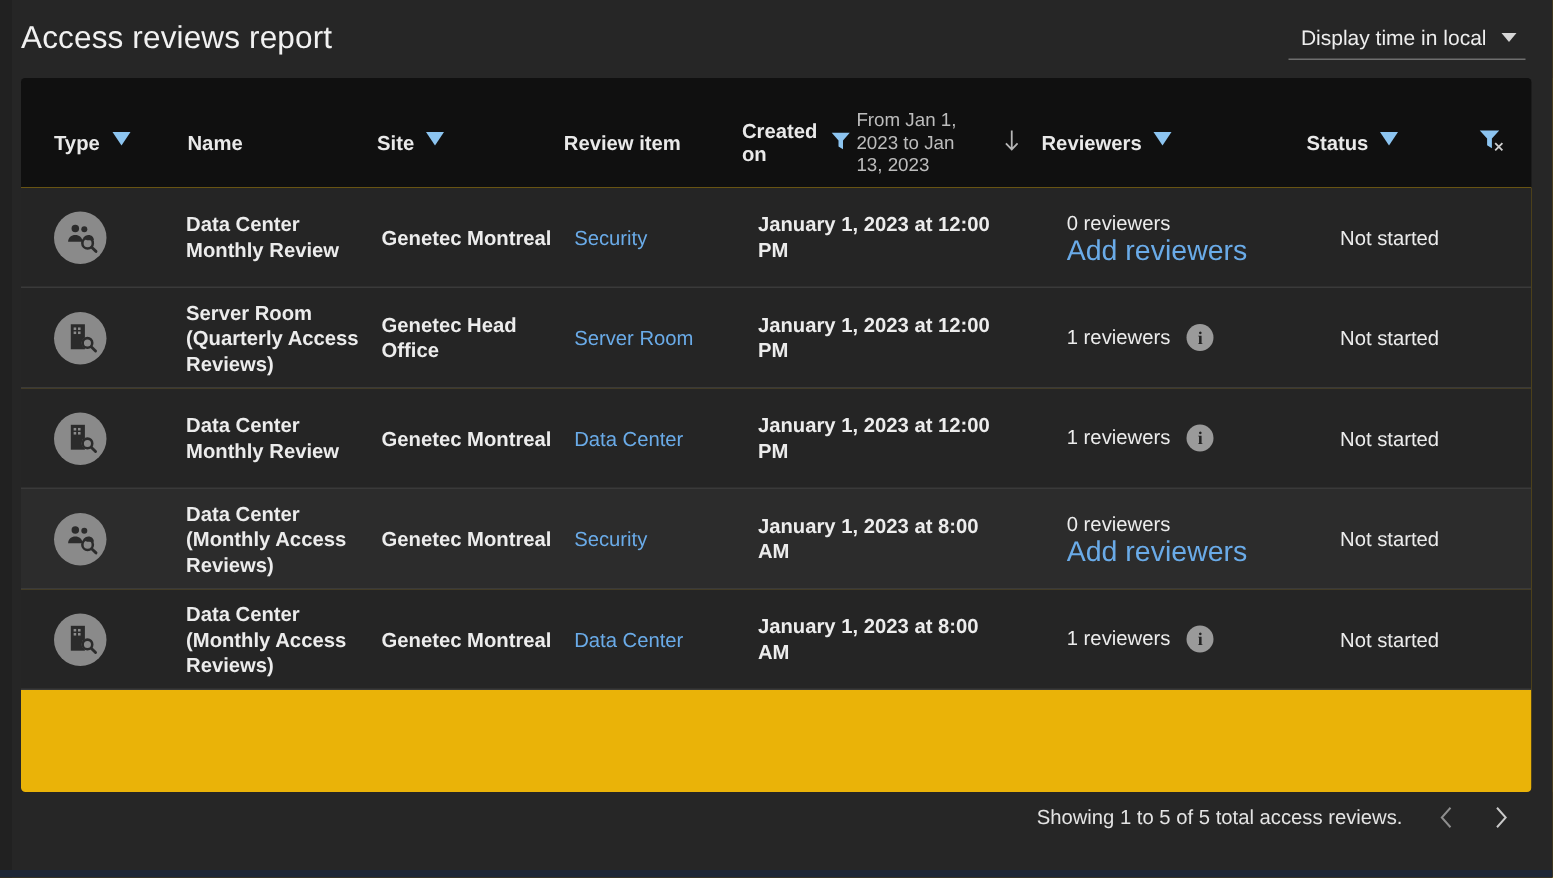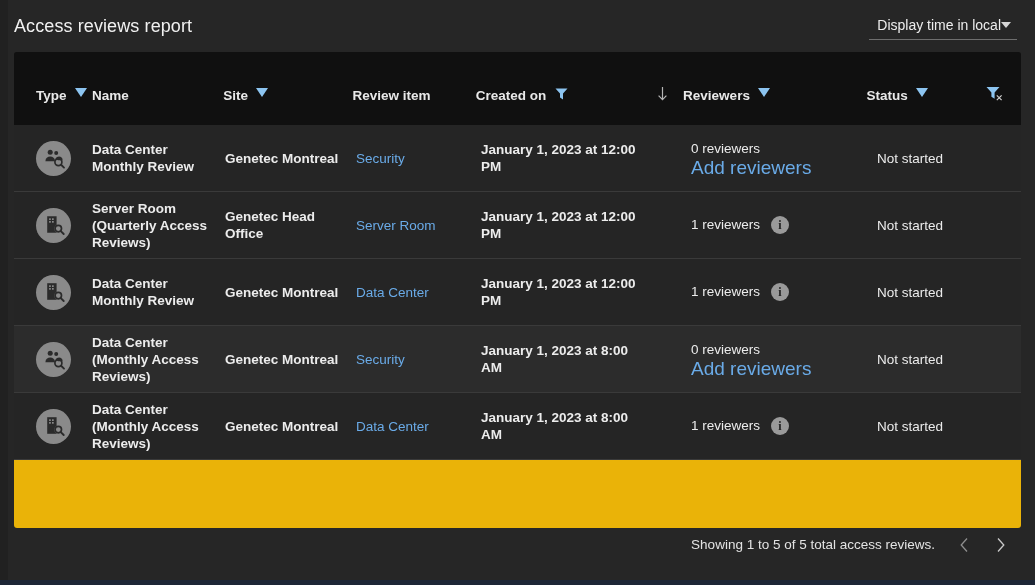--- a/index.html
+++ b/index.html
@@ -31,29 +31,29 @@
   .titlebar {
     height: 52px;
     flex: 0 0 52px;
     display: flex;
     align-items: center;
     justify-content: space-between;
     padding: 0 14px 0 14px;
     background: #262626;
   }
   .page-title {
-    font-size: 18px;
+    font-size: 21px;
     color: #f1f1f1;
     letter-spacing: .1px;
     white-space: nowrap;
   }
   .time-select {
     display: flex;
     align-items: center;
-    gap: 0;
+    gap: 10px;
     padding: 4px 6px 6px 8px;
     border-bottom: 1px solid #6e6e6e;
     cursor: pointer;
     margin-right: 4px;
   }
   .time-select-label {
     font-size: 14px;
     color: #ededed;
     white-space: nowrap;
   }
@@ -97,21 +97,21 @@
   .th-sub {
     font-size: 12.5px;
     font-weight: normal;
     color: #bdbdbd;
     line-height: 15px;
     max-width: 150px;
   }
 
   
   .c-type     { width: 78px;  padding-left: 22px; }
-  .c-name     { width: 133px; }
+  .c-name     { width: 133px; margin-left: 33px; }
   .c-site     { width: 131px; }
   .c-item     { width: 125px; }
   .c-created  { width: 175px; }
   .c-sort     { width: 35px; display:flex; justify-content:center; }
   .c-rev      { width: 186px; }
   .c-status   { width: 120px; }
   .c-clear    { flex: 1; display: flex; justify-content: flex-end; padding-right: 16px; }
 
   .filter-tri {
     width: 0; height: 0;
@@ -232,20 +232,21 @@
       <div class="th c-created">
         <div class="th-stack">
           <div class="th-row">
             <span>Created on</span>
             <span class="funnel-active">
               <svg width="15" height="14" viewBox="0 0 15 14" aria-hidden="true">
                 <path d="M1.5 1.5 H13.5 L9 6.6 V12.5 L6 10.6 V6.6 Z" fill="#8cc4f0"></path>
               </svg>
             </span>
           </div>
+          <div class="th-sub">From Jan 1, 2023 to Jan 13, 2023</div>
         </div>
       </div>
 
       <div class="th c-sort">
         <span class="sort-arrow">
           <svg width="13" height="16" viewBox="0 0 13 16" aria-hidden="true">
             <path d="M6.5 1 V13.2 M2.6 9.6 L6.5 13.6 L10.4 9.6" stroke="#b5b5b5" stroke-width="1.2" fill="none"></path>
           </svg>
         </span>
       </div>

